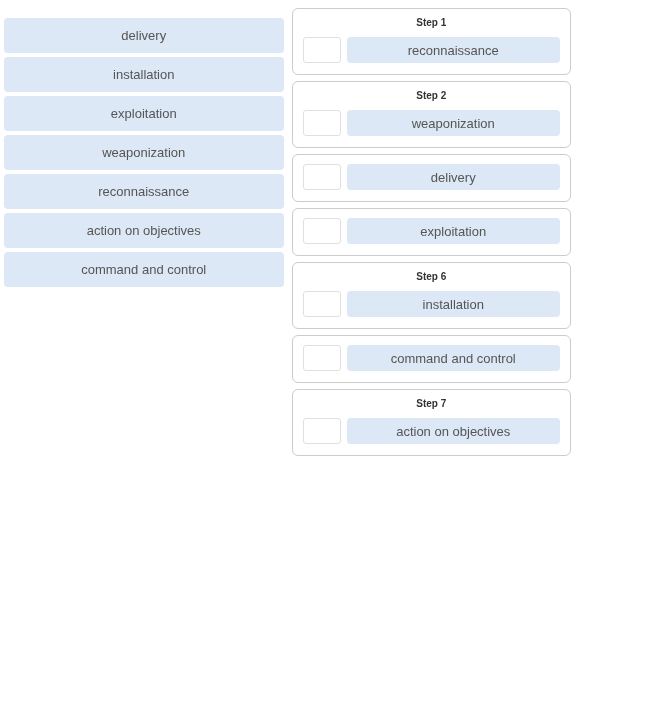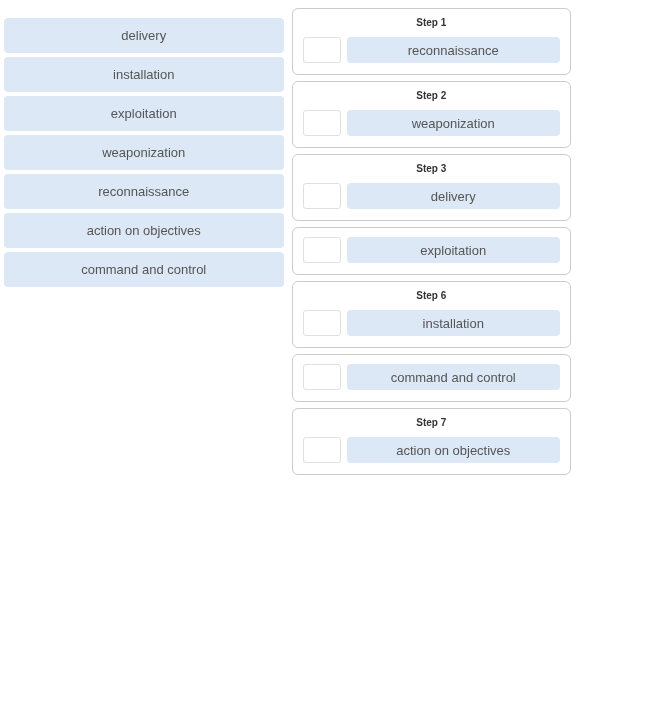--- a/index.html
+++ b/index.html
@@ -101,21 +101,20 @@
         </div>
       </div>
       <div class="step-box">
         <div class="step-title">Step 2</div>
         <div class="drop-area">
           <div class="drop-placeholder"></div>
           <div class="drop-content">weaponization</div>
         </div>
       </div>
       <div class="step-box">
-        <div class="step-title">Step 3</div>
         <div class="drop-area">
           <div class="drop-placeholder"></div>
           <div class="drop-content">delivery</div>
         </div>
       </div>
       <div class="step-box">
         <div class="drop-area">
           <div class="drop-placeholder"></div>
           <div class="drop-content">exploitation</div>
         </div>

